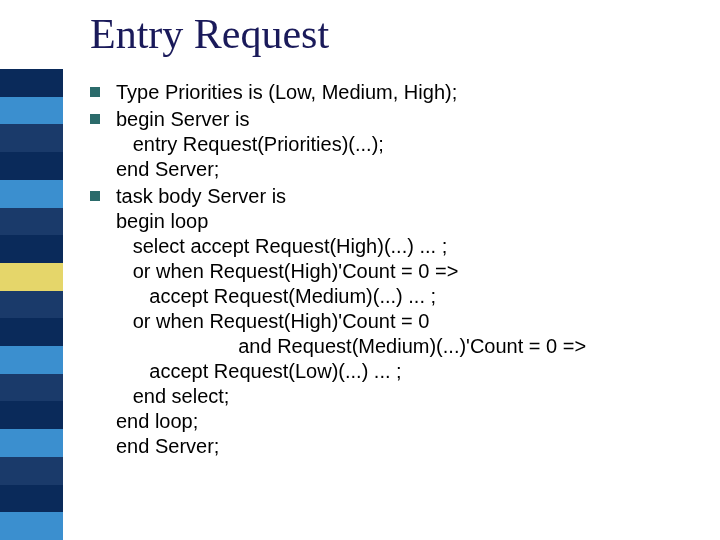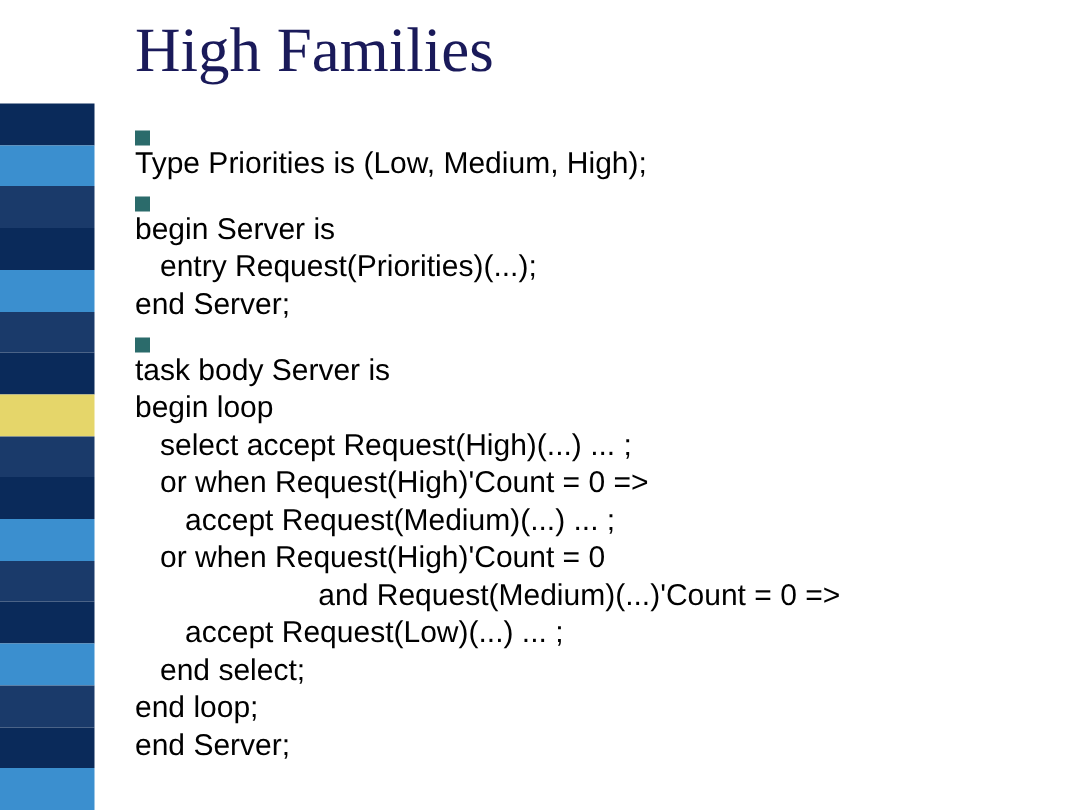--- a/index.html
+++ b/index.html
@@ -38,21 +38,20 @@
     top: 80px;
     width: 600px;
     font-size: 20px;
     line-height: 1.25;
     color: #000;
   }
   .item {
     display: flex;
     align-items: flex-start;
     margin-bottom: 2px;
-    flex-direction: column;
   }
   .bullet {
     width: 10px;
     height: 10px;
     background: #2b6b6b;
     margin-top: 7px;
     margin-right: 16px;
     flex-shrink: 0;
   }
   .body {
@@ -75,21 +74,21 @@
     <div style="background: rgb(10, 42, 90);"></div>
     <div style="background: rgb(59, 143, 207);"></div>
     <div style="background: rgb(26, 58, 106);"></div>
     <div style="background: rgb(10, 42, 90);"></div>
     <div style="background: rgb(59, 143, 207);"></div>
     <div style="background: rgb(26, 58, 106);"></div>
     <div style="background: rgb(10, 42, 90);"></div>
     <div style="background: rgb(59, 143, 207);"></div>
   </div>
 
-<div class="title">High Families</div>
+<div class="title">Entry Request</div>
 
 <div class="content" id="content">
     <div class="item">
       <div class="bullet"></div>
       <div class="body">Type Priorities is (Low, Medium, High);</div>
     </div>
     <div class="item">
       <div class="bullet"></div>
       <div class="body">begin Server is
    entry Request(Priorities)(...);

